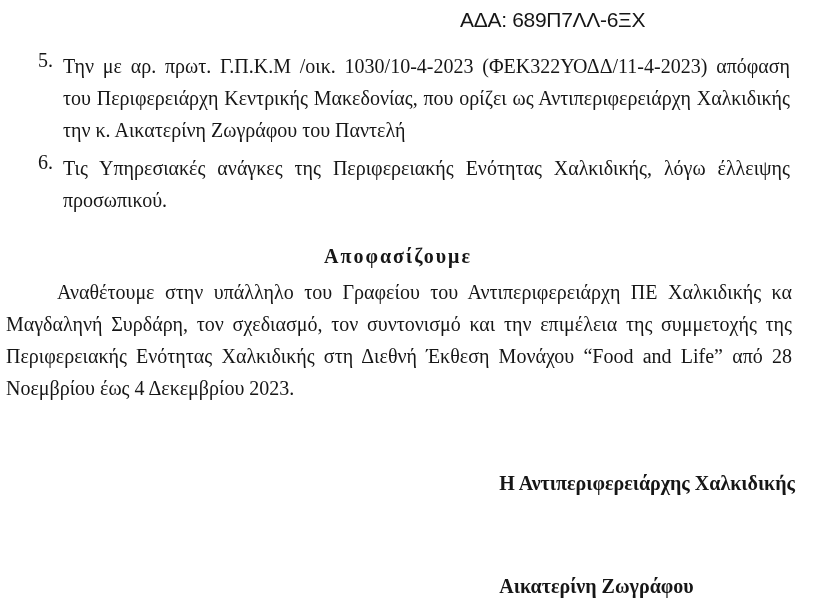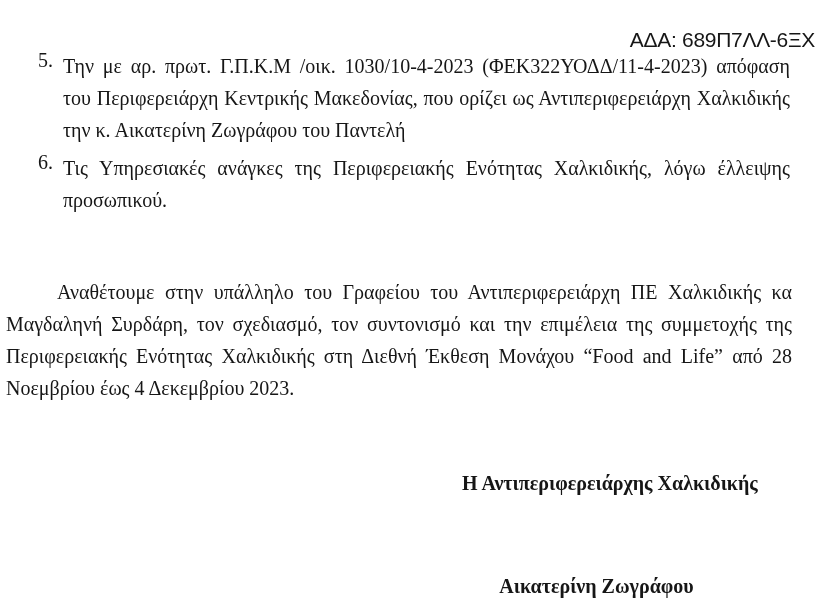--- a/index.html
+++ b/index.html
@@ -12,27 +12,26 @@
     color: #161616;
     font-family: "Liberation Serif", serif;
     font-size: 20px;
     overflow: hidden;
   }
   .ada-line {
     position: absolute;
     top: 8px;
     left: 460px;
     width: 355px;
-    text-align: right;
+    text-align: left;
     font-family: "Liberation Sans", sans-serif;
     font-size: 21px;
     letter-spacing: -0.3px;
     color: #161616;
     white-space: nowrap;
-    margin-top: 20px;
   }
   .numbered-list {
     position: absolute;
     top: 44px;
     left: 38px;
     right: 31px;
     line-height: 32px;
   }
   .list-item { display: flex; }
   .list-num { flex: 0 0 25px; }
@@ -52,23 +51,23 @@
     top: 276px;
     left: 6px;
     right: 29px;
     text-align: justify;
     text-indent: 51px;
     line-height: 32px;
   }
   .sig-title {
     position: absolute;
     top: 467px;
-    left: 462px;
+    left: 450px;
     width: 345px;
-    text-align: left;
+    text-align: right;
     font-weight: bold;
     line-height: 32px;
     white-space: nowrap;
   }
   .sig-name {
     position: absolute;
     top: 570px;
     left: 424px;
     width: 345px;
     text-align: center;
@@ -88,20 +87,21 @@
     <div class="list-item">
       <div class="list-num">5.</div>
       <div class="list-text">Την με αρ. πρωτ. Γ.Π.Κ.Μ /οικ. 1030/10-4-2023 (ΦΕΚ322ΥΟΔΔ/11-4-2023) απόφαση του Περιφερειάρχη Κεντρικής Μακεδονίας, που ορίζει ως Αντιπεριφερειάρχη Χαλκιδικής την κ. Αικατερίνη Ζωγράφου του Παντελή</div>
     </div>
     <div class="list-item">
       <div class="list-num">6.</div>
       <div class="list-text">Τις Υπηρεσιακές ανάγκες της Περιφερειακής Ενότητας Χαλκιδικής, λόγω έλλειψης προσωπικού.</div>
     </div>
   </div>
 
+  <div class="decision-heading">Αποφασίζουμε</div>
 
   <div class="decision-body">Αναθέτουμε στην υπάλληλο του Γραφείου του Αντιπεριφερειάρχη ΠΕ Χαλκιδικής κα Μαγδαληνή Συρδάρη, τον σχεδιασμό, τον συντονισμό και την επιμέλεια της συμμετοχής της Περιφερειακής Ενότητας Χαλκιδικής στη Διεθνή Έκθεση Μονάχου “Food and Life” από 28 Νοεμβρίου έως 4 Δεκεμβρίου 2023.</div>
 
   <div class="sig-title">Η Αντιπεριφερειάρχης Χαλκιδικής</div>
 
   <div class="sig-name">Αικατερίνη Ζωγράφου</div>
 
 </div>
 
 </body></html>

